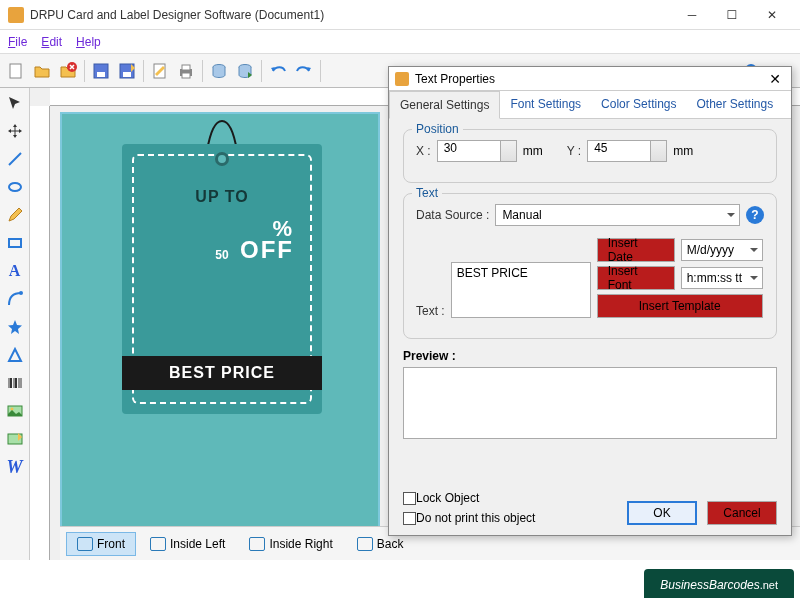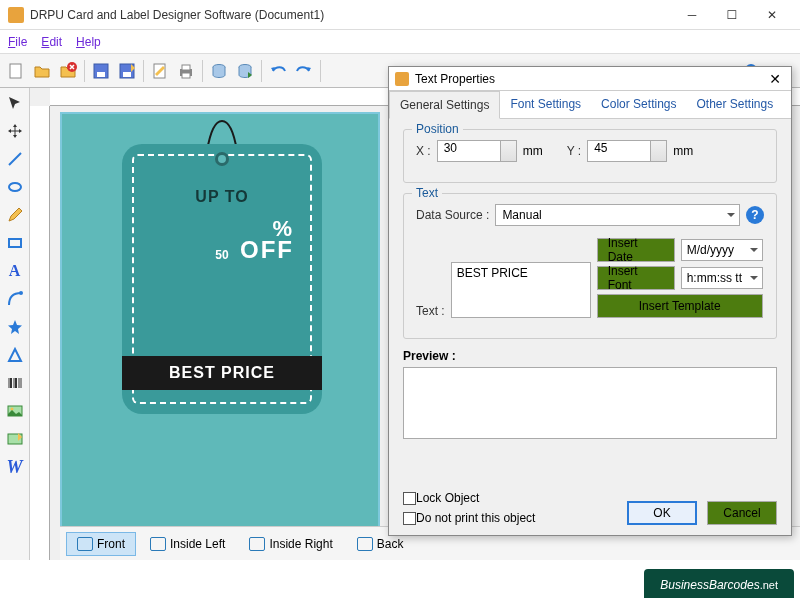--- a/index.html
+++ b/index.html
@@ -30,21 +30,21 @@
 .palette .ptool { width: 22px; height: 22px; display: flex; align-items: center; justify-content: center; cursor: pointer; border-radius: 2px; }
 
 
 .canvas-area { flex: 1; position: relative; background: #f0f0f0; overflow: hidden; }
 .ruler-h { position: absolute; top: 0; left: 20px; right: 0; height: 18px; background: #fff; border-bottom: 1px solid #aaa; }
 .ruler-v { position: absolute; top: 18px; left: 0; width: 20px; bottom: 0; background: #fff; border-right: 1px solid #aaa; }
 .canvas { position: absolute; top: 24px; left: 30px; width: 320px; height: 420px; background: #5fb9b9; border: 2px solid #7dc8dc; }
 
 
 .tag { position: absolute; left: 60px; top: 30px; width: 200px; }
-.tag-body { width: 200px; height: 270px; background: #3a9a9a; border-radius: 20px; position: relative; padding: 14px; }
+.tag-body { width: 200px; height: 270px; background: #3a9a9a; border-radius: 4px; position: relative; padding: 14px; }
 .tag-inner { position: absolute; inset: 10px; border: 2px dashed #fff; border-radius: 6px; }
 .tag-hole { position: absolute; top: 8px; left: 50%; transform: translateX(-50%); width: 14px; height: 14px; border-radius: 50%; background: #5fb9b9; border: 3px solid #2a6a6a; }
 .tag-string { position: absolute; top: -28px; left: 50%; transform: translateX(-50%); width: 40px; height: 40px; }
 .tag-upto { text-align: center; color: #143838; font-weight: bold; font-size: 16px; margin-top: 30px; letter-spacing: 1px; }
 .tag-50 { text-align: center; color: #fff; font-weight: 900; font-size: 56px; line-height: 1; margin-top: 6px; position: relative; }
 .tag-50 .pct { font-size: 22px; position: absolute; top: 6px; right: 16px; }
 .tag-50 .off { font-size: 24px; position: absolute; bottom: 6px; right: 14px; letter-spacing: 2px; }
 .tag-band { position: absolute; bottom: 24px; left: 0; right: 0; height: 34px; background: #1a1a1a; color: #fff; font-weight: bold; font-size: 16px; display: flex; align-items: center; justify-content: center; letter-spacing: 1px; }
 
 
@@ -60,31 +60,31 @@
 
 .dialog { position: absolute; top: 66px; left: 388px; width: 404px; height: 470px; background: #f0f0f0; border: 1px solid #888; box-shadow: 2px 2px 8px rgba(0,0,0,0.25); }
 .dialog-title { height: 24px; background: #fff; border-bottom: 1px solid #ccc; display: flex; align-items: center; padding: 0 6px; }
 .dialog-title .dicon { width: 14px; height: 14px; background: #e8a33d; border-radius: 2px; margin-right: 6px; }
 .dialog-title .dtitle { flex: 1; }
 .dialog-title .dclose { width: 20px; text-align: center; cursor: pointer; font-size: 14px; }
 .dialog-tabs { display: flex; background: #fff; border-bottom: 1px solid #ccc; }
 .dialog-tab { padding: 6px 10px; cursor: pointer; color: #2358a6; }
 .dialog-tab.active { background: #f0f0f0; border: 1px solid #ccc; border-bottom: 1px solid #f0f0f0; margin-bottom: -1px; color: #333; }
 .dialog-body { padding: 10px 14px; }
-.group { border: 1px solid #ccc; border-radius: 3px; padding: 10px 12px 12px; margin-bottom: 10px; position: relative; }
+.group { border: 1px solid #ccc; border-radius: 8px; padding: 10px 12px 12px; margin-bottom: 10px; position: relative; }
 .group-label { position: absolute; top: -8px; left: 8px; background: #f0f0f0; padding: 0 4px; color: #1a5a9a; }
 .row { display: flex; align-items: center; gap: 6px; margin-bottom: 8px; }
 .row label { color: #333; }
 .spin { width: 80px; height: 22px; border: 1px solid #aaa; background: #fff; padding: 0 18px 0 6px; position: relative; }
 .spin::after { content: ""; position: absolute; right: 0; top: 0; width: 15px; height: 100%; border-left: 1px solid #aaa; background: linear-gradient(#f0f0f0,#e0e0e0); }
 .select { flex: 1; height: 22px; border: 1px solid #aaa; background: #fff; padding: 0 6px; display: flex; align-items: center; position: relative; }
 .select::after { content: ""; position: absolute; right: 4px; top: 8px; border: 4px solid transparent; border-top-color: #555; }
 .help { width: 18px; height: 18px; border-radius: 50%; background: #2a7ad8; color: #fff; display: flex; align-items: center; justify-content: center; font-weight: bold; cursor: pointer; }
 .textarea { width: 140px; height: 56px; border: 1px solid #aaa; background: #fff; padding: 3px 5px; resize: none; }
-.btn { height: 24px; padding: 0 10px; border: 1px solid #aaa; background: #4d7c0f; cursor: pointer; display: inline-flex; align-items: center; justify-content: center; }
+.btn { height: 24px; padding: 0 10px; border: 1px solid #aaa; background: #b91c1c; cursor: pointer; display: inline-flex; align-items: center; justify-content: center; }
 .btn.primary { border: 2px solid #2a7ad8; background: #e8f0fb; }
 .small-select { width: 82px; height: 22px; border: 1px solid #aaa; background: #fff; padding: 0 5px; display: flex; align-items: center; position: relative; font-size: 11px; }
 .small-select::after { content: ""; position: absolute; right: 4px; top: 8px; border: 4px solid transparent; border-top-color: #555; }
 .preview-box { width: 100%; height: 72px; border: 1px solid #aaa; background: #fff; }
 .checkbox-row { display: flex; align-items: center; margin-top: 6px; }
 .checkbox { width: 13px; height: 13px; border: 1px solid #555; background: #fff; }
 .dialog-footer { position: absolute; bottom: 10px; left: 14px; right: 14px; display: flex; align-items: flex-end; }
 .dialog-footer .left { flex: 1; }
 .dialog-footer .btns { display: flex; gap: 10px; }
 .dialog-footer .btn { width: 70px; }

